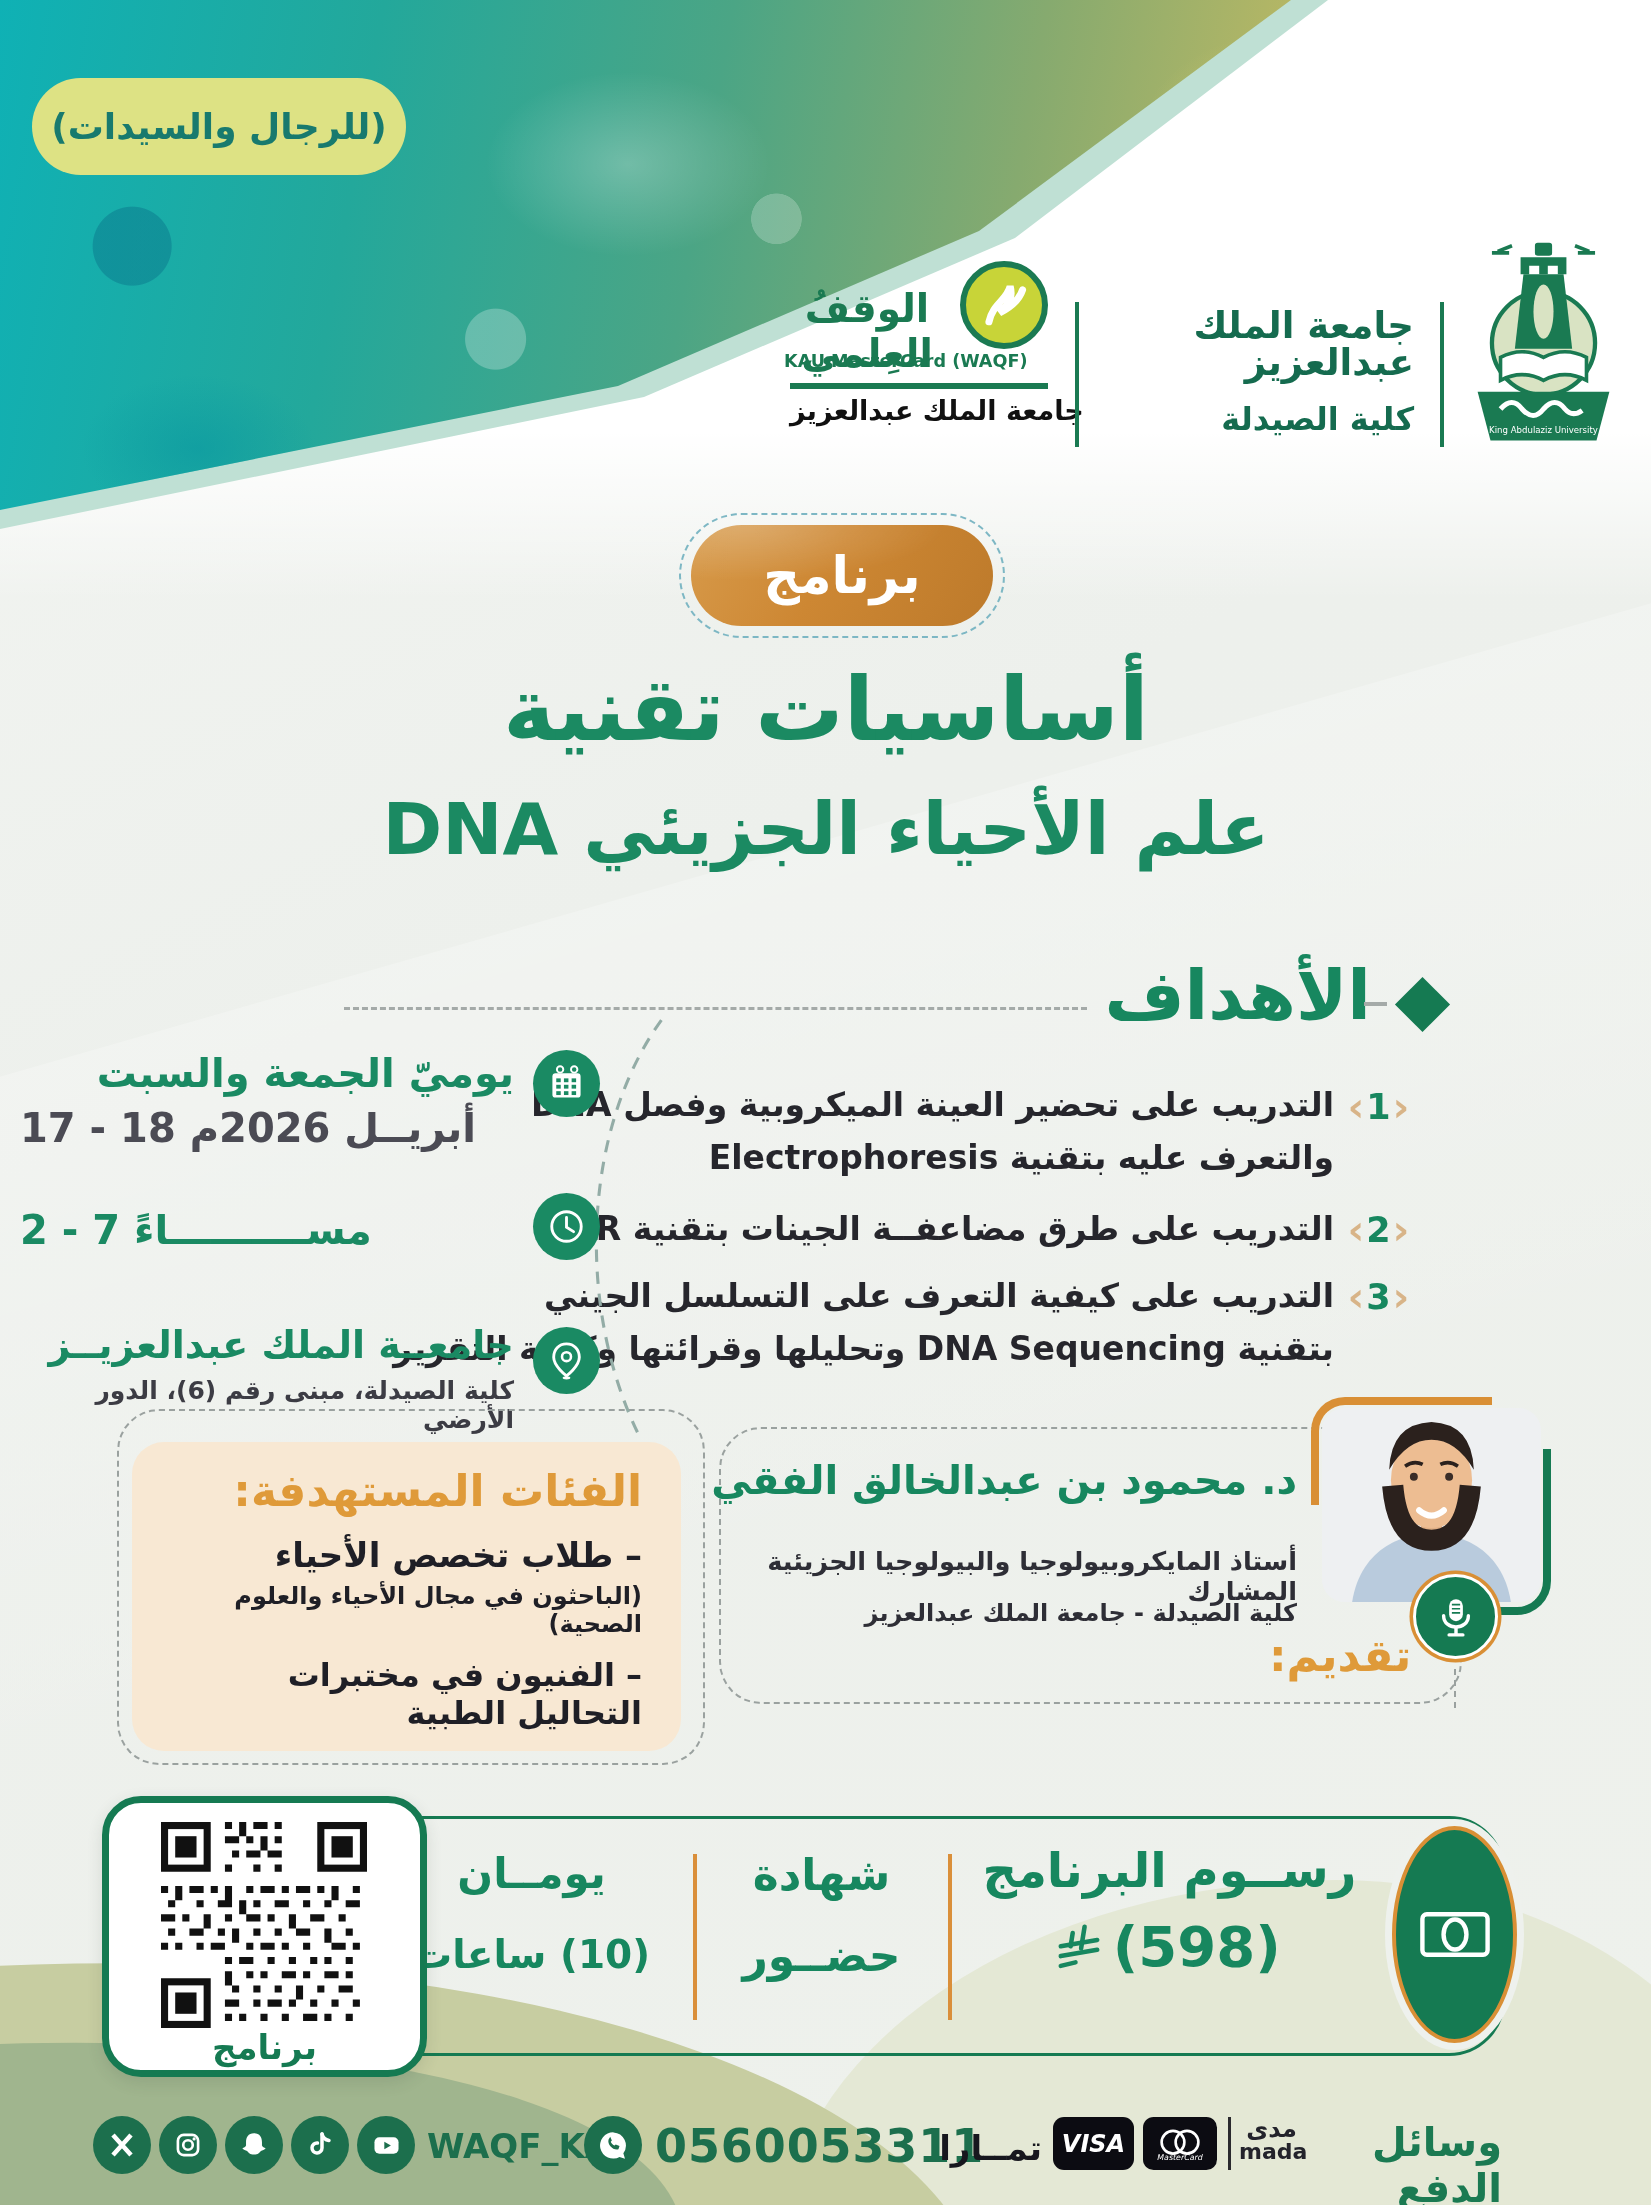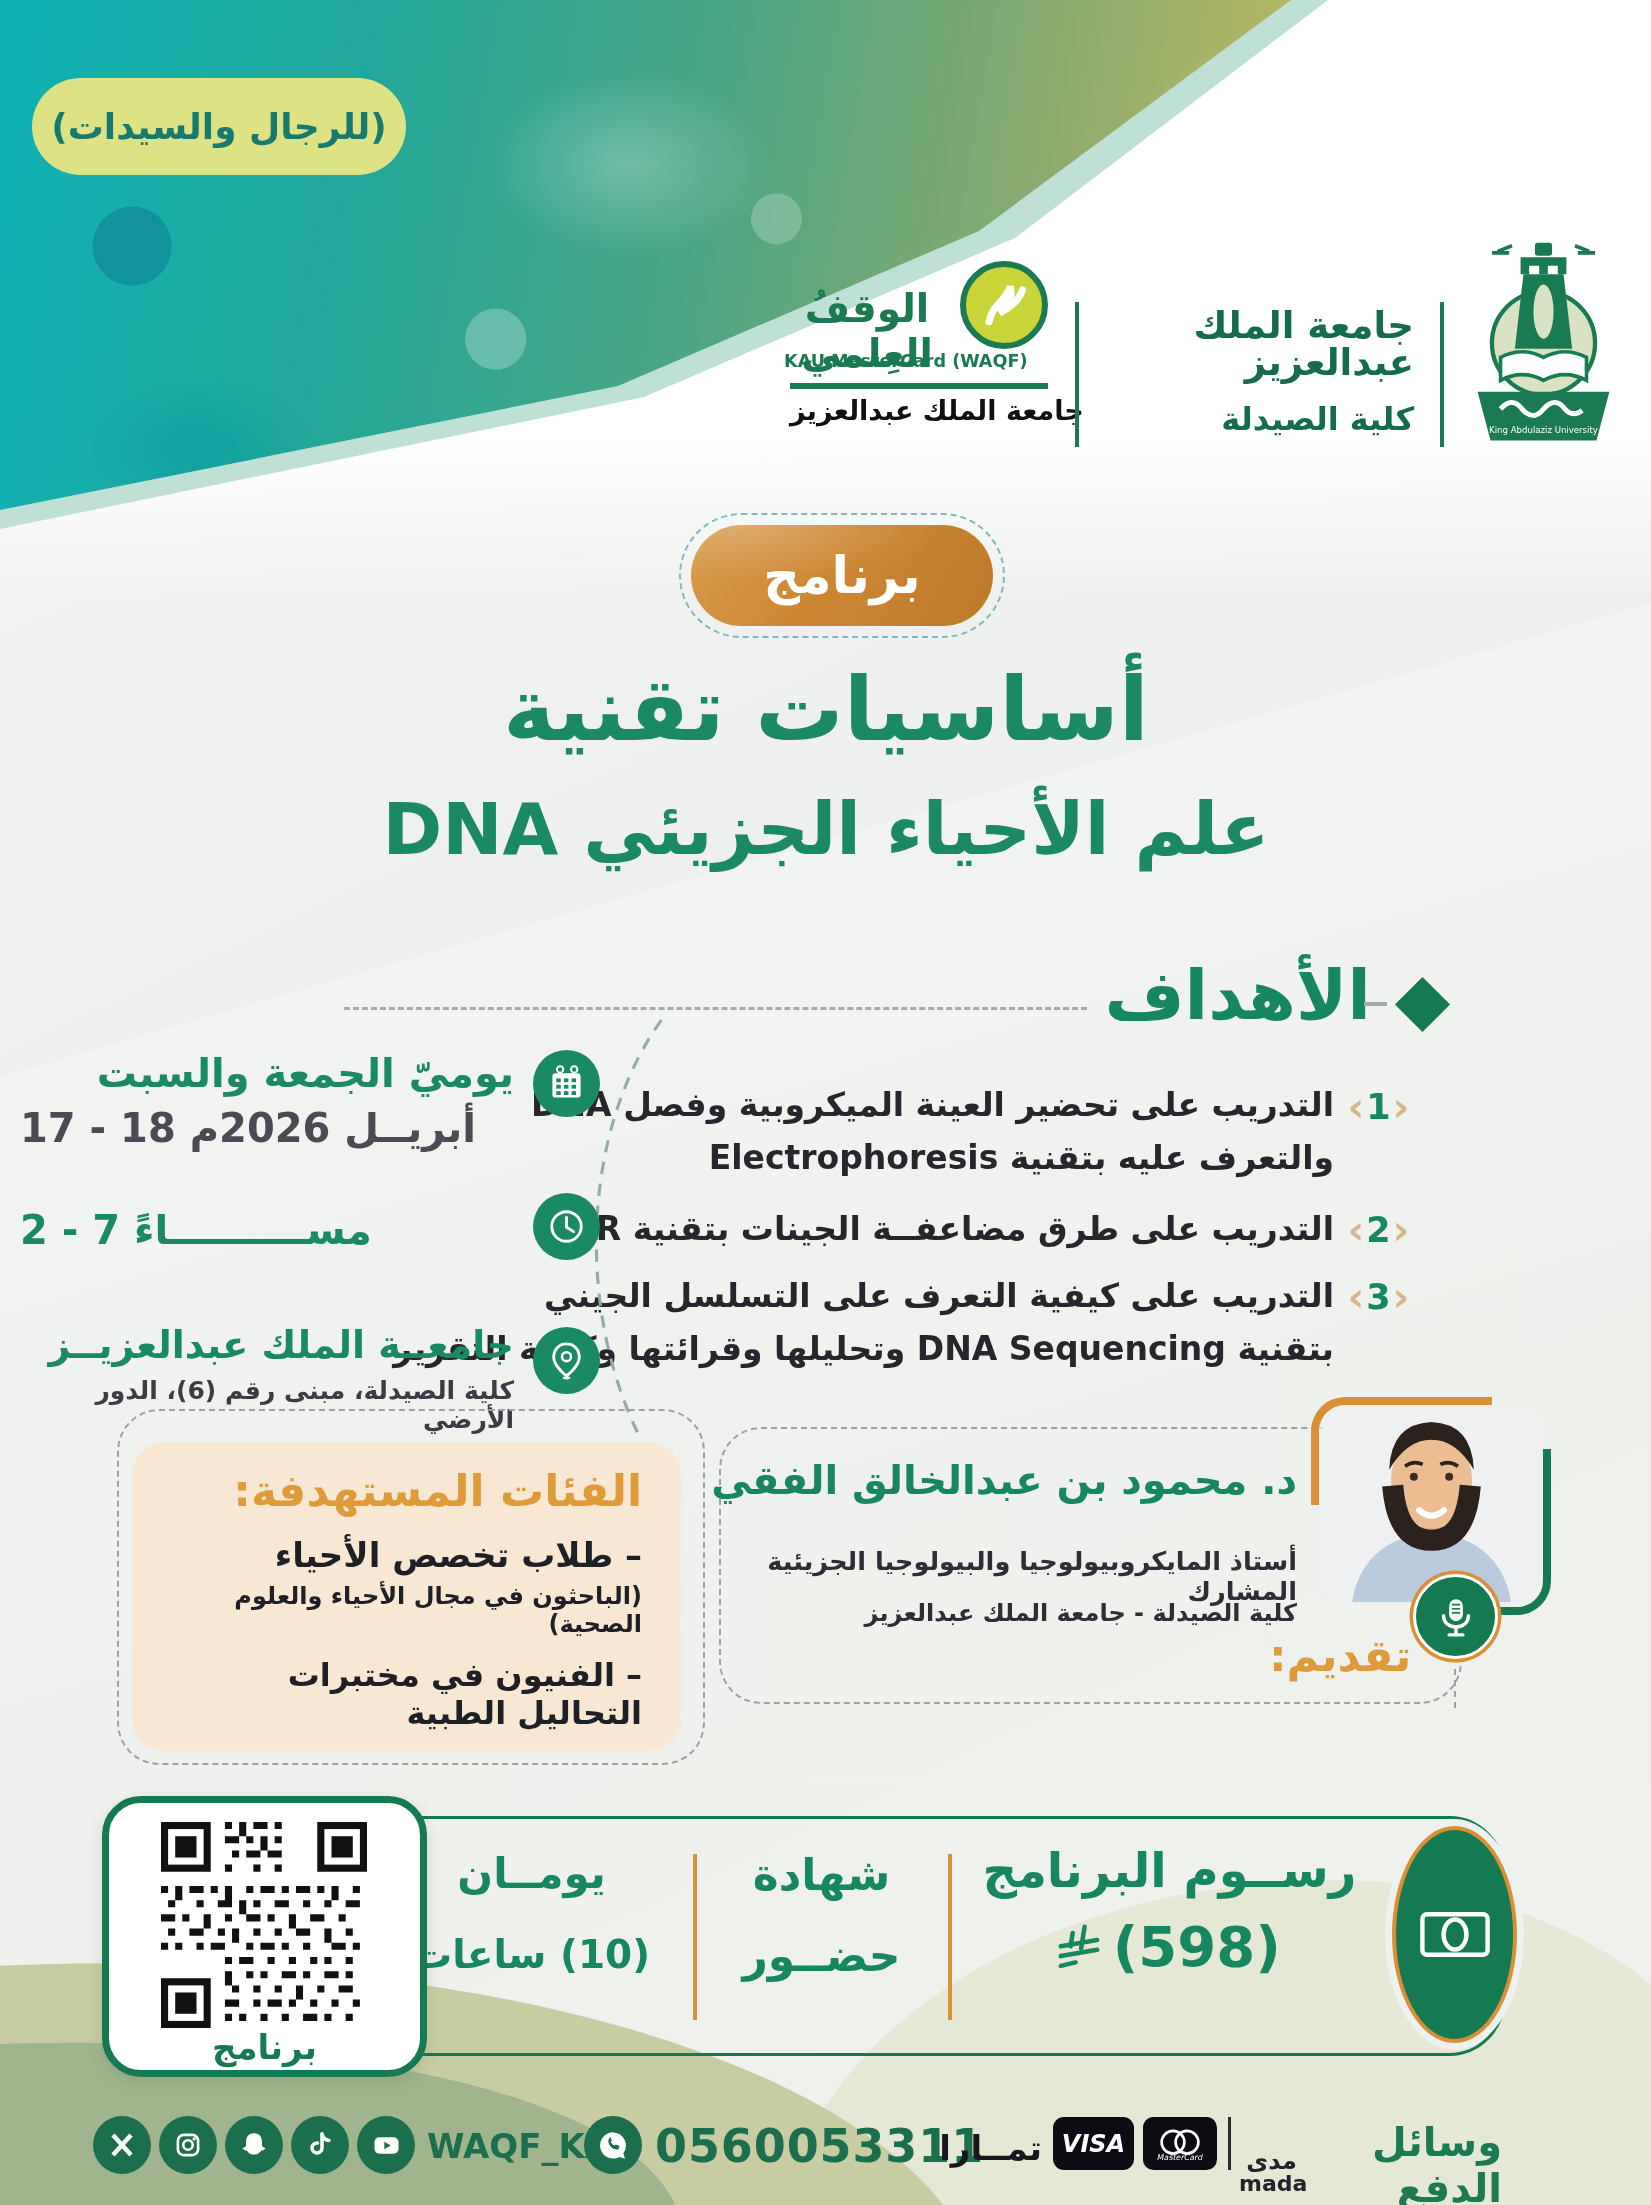--- a/index.html
+++ b/index.html
@@ -132,21 +132,21 @@
   .soc { position:absolute; top:2116px; width:58px; height:58px; border-radius:50%; background:#1c6f4d; display:flex; align-items:center; justify-content:center; z-index:4; }
   #soc-x { left:93px; } #soc-ig { left:159px; } #soc-sc { left:225px; } #soc-tt { left:291px; } #soc-yt { left:357px; }
   .handle { position:absolute; left:427px; top:2126px; font-size:34px; font-weight:bold; color:#1c6f4d; z-index:4; }
   .wa-circle { position:absolute; left:584px; top:2116px; width:58px; height:58px; border-radius:50%; background:#1c6f4d; display:flex; align-items:center; justify-content:center; z-index:4; }
   .phone { position:absolute; left:655px; top:2119px; font-size:46px; font-weight:bold; color:#1c6f4d; letter-spacing:0.9px; z-index:4; }
   .tamara { position:absolute; left:940px; top:2128px; width:102px; text-align:center; font-size:34px; font-weight:bold; color:#17171e; direction:rtl; z-index:4; }
   .visa-box { position:absolute; left:1053px; top:2117px; width:81px; height:53px; background:#0c0c12; border-radius:11px; color:#fff; display:flex; align-items:center; justify-content:center; font-size:24px; font-weight:bold; font-style:italic; z-index:4; }
   .mc-box { position:absolute; left:1143px; top:2117px; width:74px; height:53px; background:#0c0c12; border-radius:10.6px; z-index:4; display:flex; align-items:center; justify-content:center; }
   .pay-div { position:absolute; left:1228px; top:2117px; width:2.6px; height:53px; background:#2a2a2e; z-index:4; }
   .mada { position:absolute; left:1239px; top:2117px; width:65px; text-align:center; color:#23232b; font-weight:bold; line-height:1.0; z-index:4; }
-  .mada .ar { font-size:24px;margin-top:32px; } .mada .en { font-size:22px; }
+  .mada .ar { font-size:24px; } .mada .en { font-size:22px; }
   .pay-label { position:absolute; left:1315px; top:2119px; width:187px; text-align:right; direction:rtl; color:#1b7a52; font-size:40px; font-weight:bold; z-index:4; }
 </style>
 </head>
 <body>
 
 <div id="poster">
 
   <div class="top-white"></div>
   <div class="sheen"></div>
   <div class="wave-right"></div>

